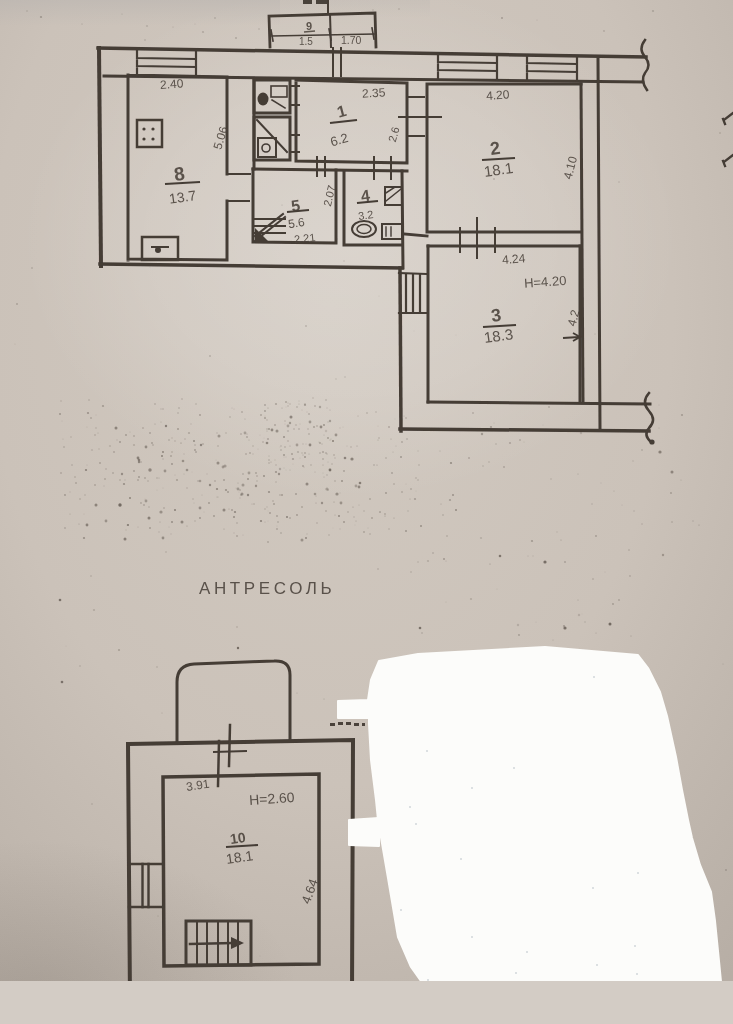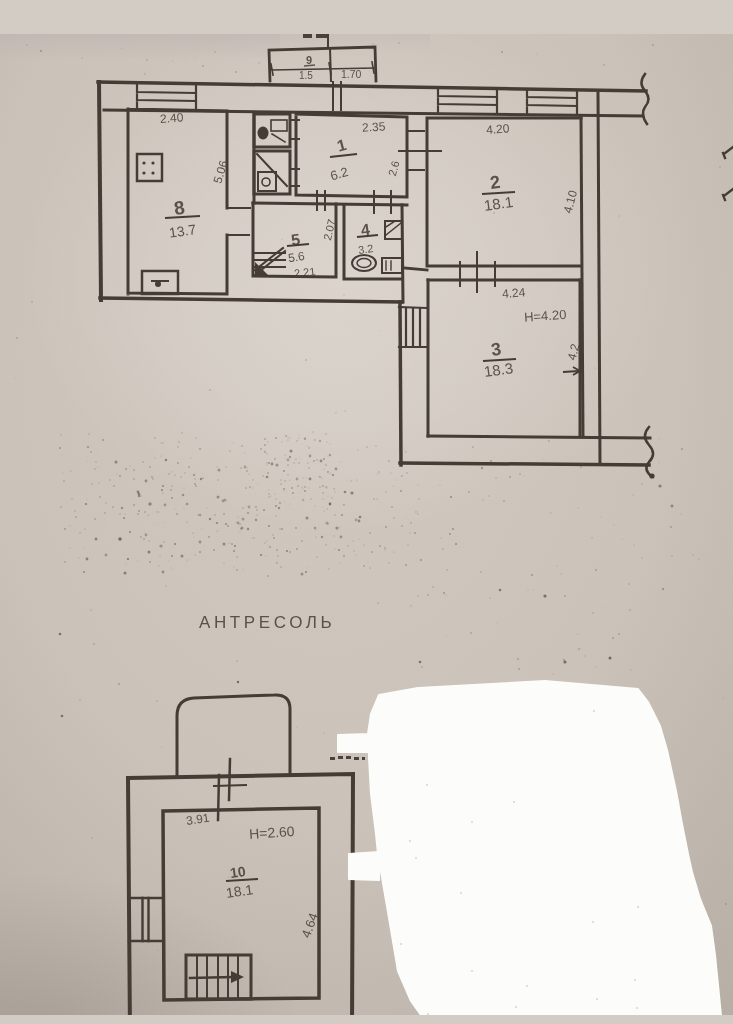--- a/index.html
+++ b/index.html
@@ -1,16 +1,16 @@
 <!DOCTYPE html>
 <html><head>
 <meta charset="utf-8">
 <style>
   html,body{margin:0;padding:0;background:#d3ccc5;}
-  #page{position:relative;width:733px;height:981px;overflow:hidden;margin-top:34px;}
+  #page{position:relative;width:733px;height:981px;overflow:hidden;}
   svg{display:block;}
   text{font-family:"Liberation Sans", sans-serif;fill:#4a423b;opacity:.88;}
 </style>
 </head>
 <body>
 <div id="page">
 <svg width="733" height="1024" viewBox="0 0 733 1024" xmlns="http://www.w3.org/2000/svg">
 <defs>
   <radialGradient id="vig" cx="45%" cy="30%" r="85%">
     <stop offset="0%" stop-color="#d1c9c0"></stop>

